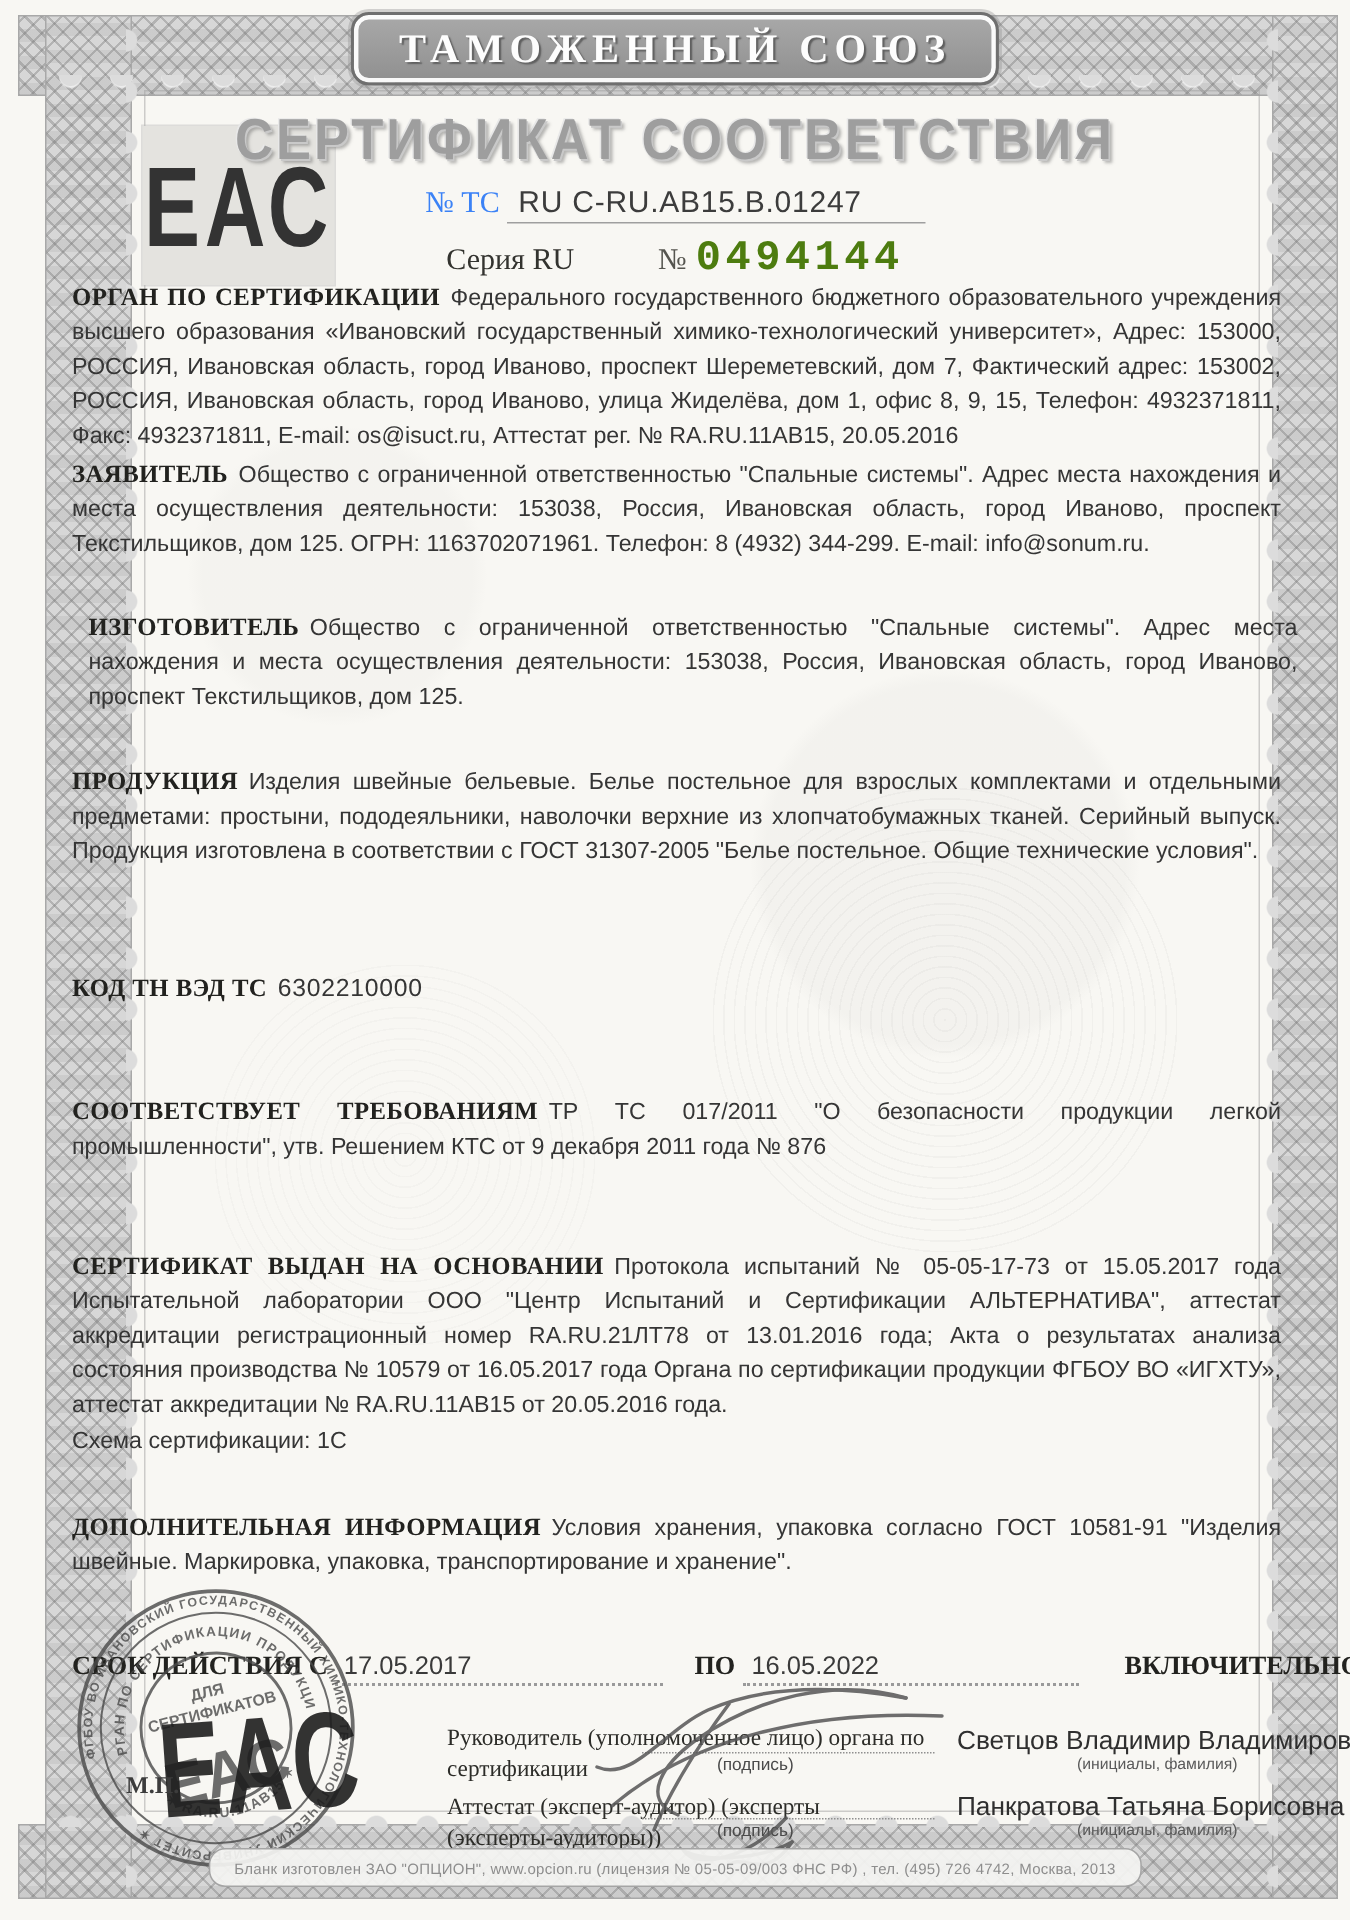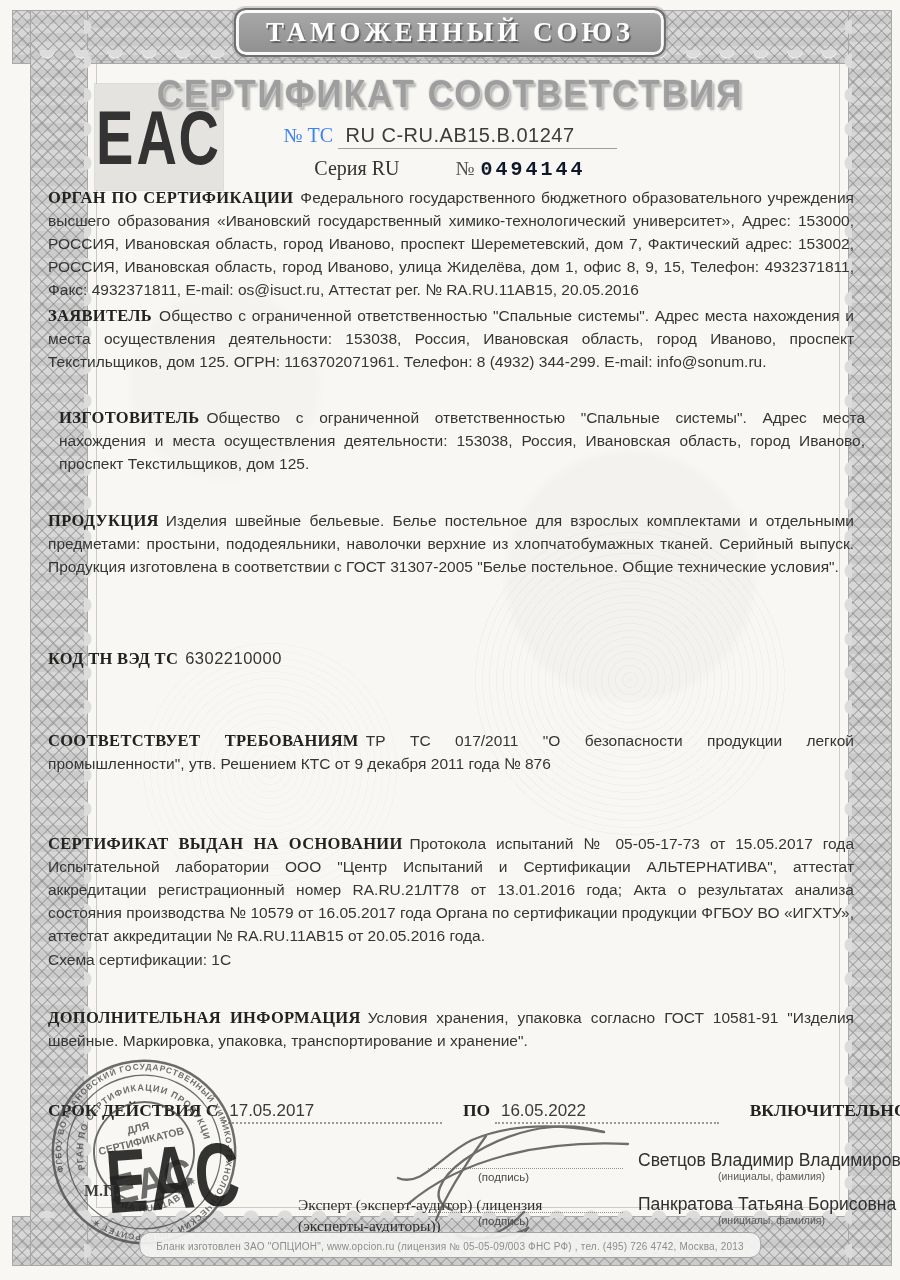--- a/index.html
+++ b/index.html
@@ -53,22 +53,22 @@
   .title span{font-size:35px;font-weight:800;letter-spacing:2px;color:#9e9e9e;transform:scaleY(1.1);
       display:inline-block;text-shadow:1px 1px 0 #c9c9c9, 2.5px 2.5px 2px rgba(80,80,80,.4), -1px -1px 0 #e8e8e8;
       white-space:nowrap;}
   .numline{position:absolute;left:0;right:0;top:124px;text-align:center;}
   .numline .nlbl{font-family:"Liberation Serif",serif;font-size:20px;color:#3b82f6;}
   .numline .nval{font-size:20px;color:#3c3c3c;border-bottom:1.5px solid #9f9f9f;
       padding:0 42px 2px 8px;letter-spacing:.5px;}
   .seriesline{position:absolute;left:0;right:0;top:157px;text-align:center;}
   .seriesline .slbl{font-family:"Liberation Serif",serif;font-size:20px;color:#33332f;margin-right:56px;}
   .seriesline .sno{font-family:"Liberation Serif",serif;font-size:20px;color:#55554f;margin-right:6px;}
-  .seriesline .sval{font-family:"Liberation Mono",monospace;font-size:20px;font-weight:700;
-      letter-spacing:3px;color:#0f172a;}
+  .seriesline .sval{font-family:"Liberation Mono",monospace;font-size:28px;font-weight:700;
+      letter-spacing:3px;color:#4d7c0f;}
 
   
   .sec{position:absolute;left:48px;width:806px;text-align:justify;font-size:15.5px;line-height:23px;}
   .sec .lbl{font-family:"Liberation Serif",serif;font-weight:700;font-size:16.5px;color:#22221f;
       letter-spacing:.3px;margin-right:7px;}
   .sec .body{color:#353535;}
   .sec0{top:186px;} .sec1{top:304px;} .sec2{top:406px;margin-left:11px;} .sec3{top:509px;}
   .sec4{top:647px;} .sec5{top:729px;} .sec6{top:832px;} .sec7{top:1006px;}
   .sec4 .body{font-size:16.5px;letter-spacing:.5px;}
   .extra{display:block;text-align:left;margin-top:1px;}
@@ -200,21 +200,22 @@
         <text x="100" y="92" text-anchor="middle" font-family="Liberation Sans, sans-serif" font-size="11" font-weight="700">СЕРТИФИКАТОВ</text>
         <text x="100" y="140" text-anchor="middle" font-family="Liberation Sans, sans-serif" font-size="42" font-weight="800" transform="scale(1,1.05)">ЕАС</text>
       </g>
     </svg>
   </div>
   <div class="eac-bottom">
     <span>ЕАС</span>
   </div>
   <div class="mp">М.П.</div>
 
-  <div class="role role2">Эксперт (эксперт-аудитор) (лицензия (эксперты-аудиторы))</div>
+  <div class="role role1">Руководитель (уполномоченное лицо) органа по сертификации</div>
+  <div class="role role2">Аттестат (эксперт-аудитор) (эксперты (эксперты-аудиторы))</div>
 
   <div class="sigline sl1"></div>
   <div class="sigline sl2"></div>
   <div class="sigcap cap1">(подпись)</div>
   <div class="sigcap cap2">(подпись)</div>
 
   <div class="signame nm1">Светцов Владимир Владимирович</div>
   <div class="signame nm2">Панкратова Татьяна Борисовна</div>
   <div class="namecap ncap1">(инициалы, фамилия)</div>
   <div class="namecap ncap2">(инициалы, фамилия)</div>

